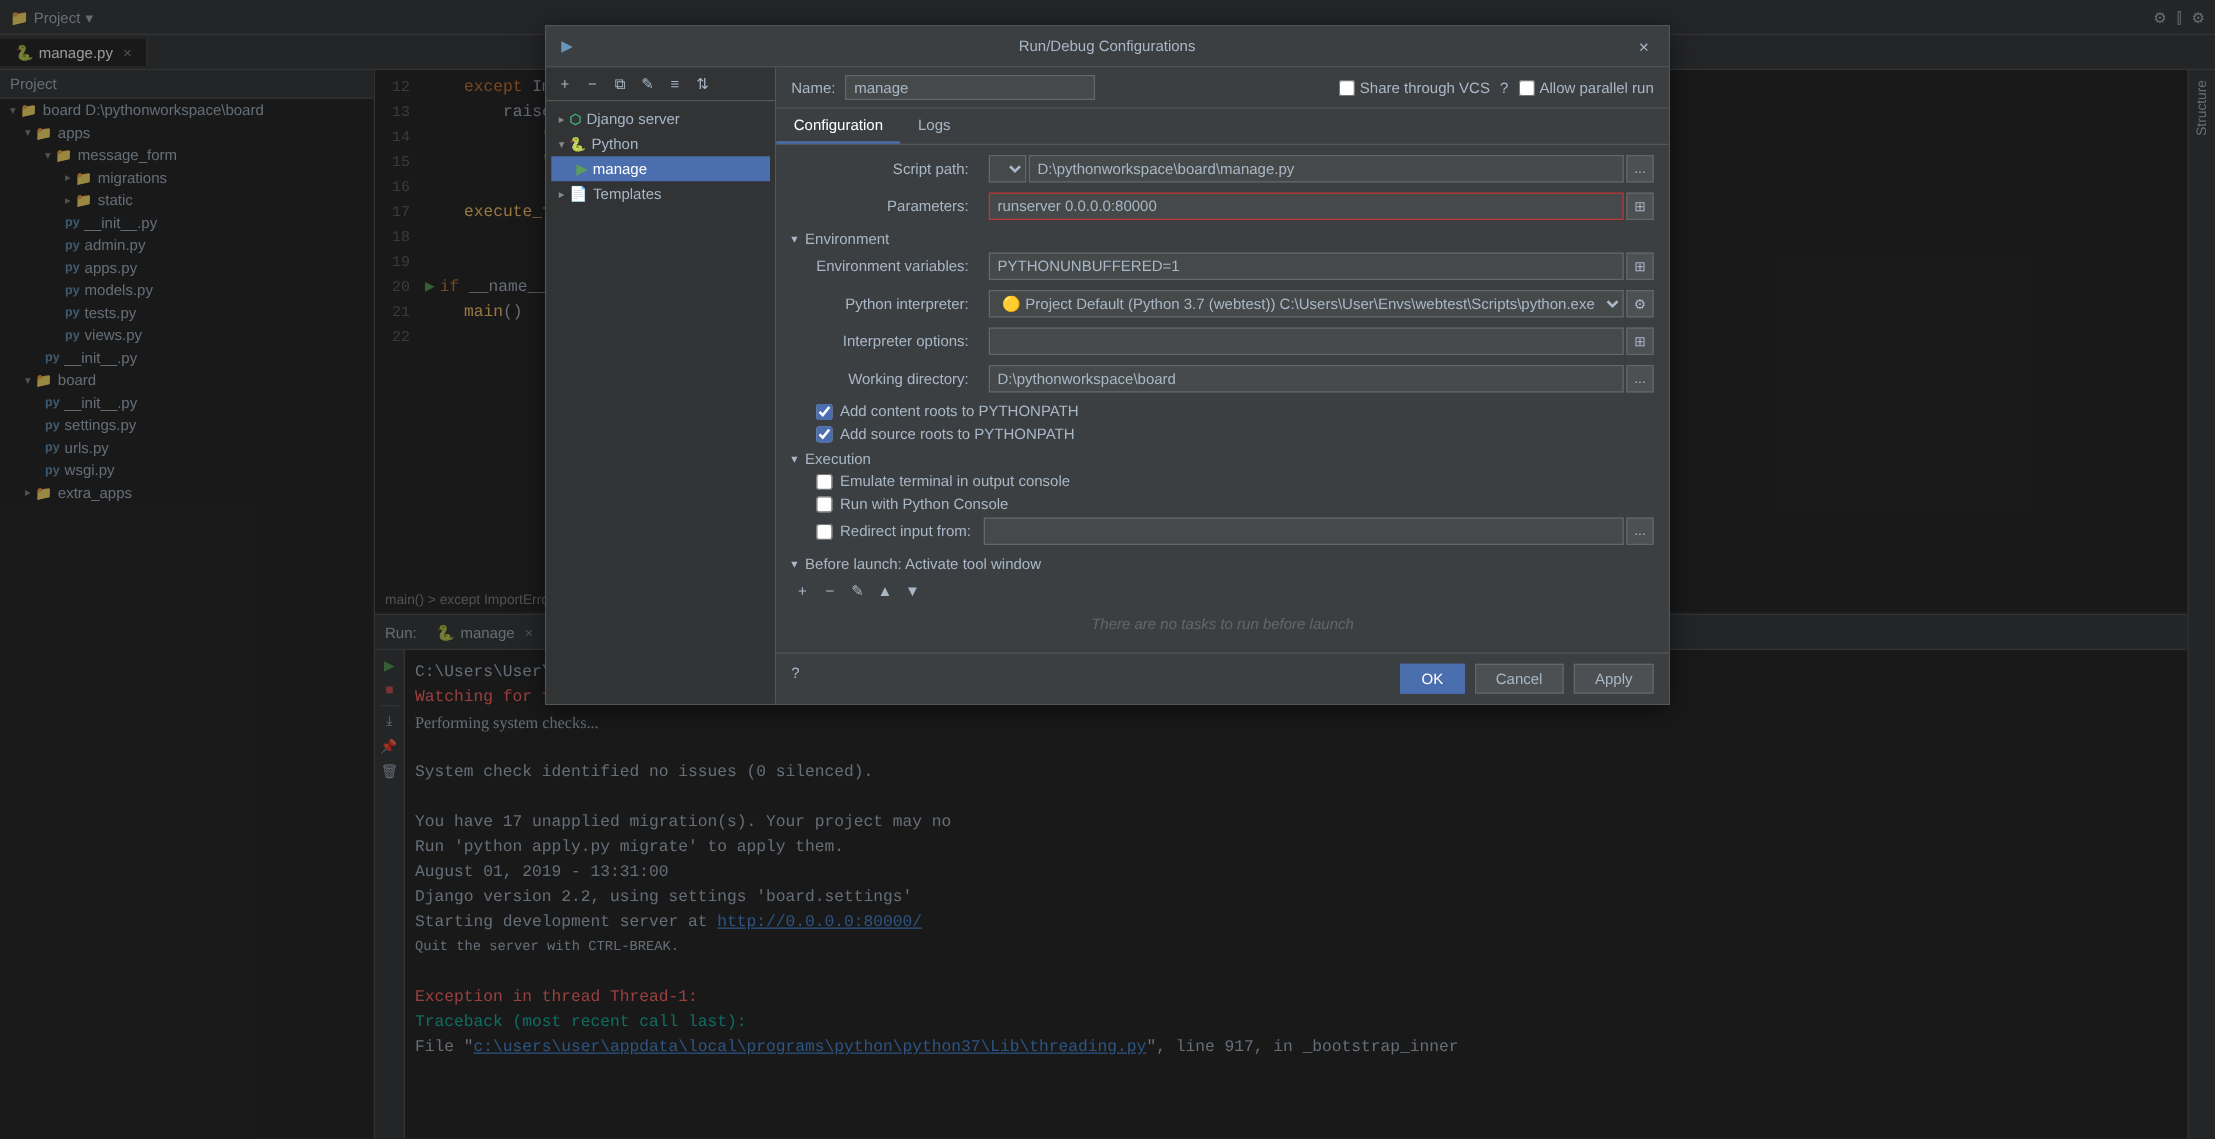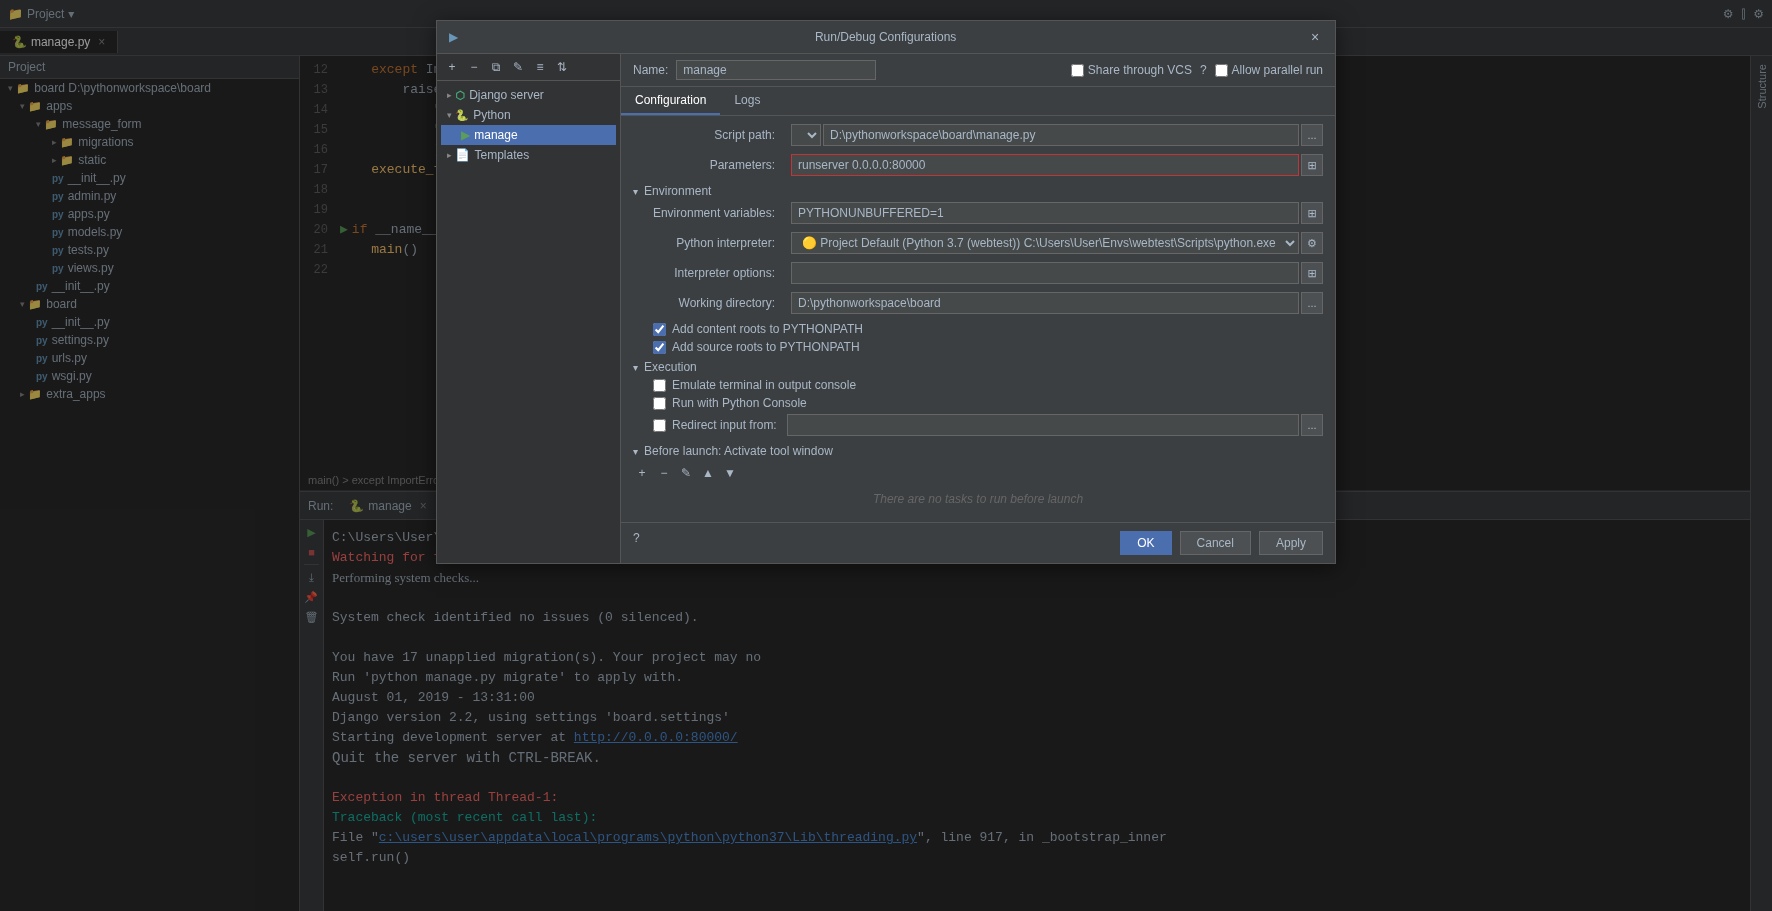--- a/index.html
+++ b/index.html
@@ -654,30 +654,29 @@
             <span class="run-icon-btn">🗑</span>
           </div>
           <div class="run-output">
             <div style="color:#a9b7c6; font-family:'Courier New',monospace; font-size:13px;">C:\Users\User\Envs\webtest\Scripts\python.exe D:/python</div>
             <div style="color:#ff6b68; font-family:'Courier New',monospace; font-size:13px;">Watching for file changes with StatReloader</div>
             <div style="color:#a9b7c6; font-family:Liberation Serif, serif; font-size:13px;">Performing system checks...</div>
             <div style="font-family:'Courier New',monospace; font-size:13px;">&nbsp;</div>
             <div style="color:#a9b7c6; font-family:'Courier New',monospace; font-size:13px;">System check identified no issues (0 silenced).</div>
             <div style="font-family:'Courier New',monospace; font-size:13px;">&nbsp;</div>
             <div style="color:#a9b7c6; font-family:'Courier New',monospace; font-size:13px;">You have 17 unapplied migration(s). Your project may no</div>
-            <div style="color:#a9b7c6; font-family:'Courier New',monospace; font-size:13px;">Run 'python manage.py migrate' to apply with.</div>
+            <div style="color:#a9b7c6; font-family:'Courier New',monospace; font-size:13px;">Run 'python apply.py migrate' to apply them.</div>
             <div style="color:#a9b7c6; font-family:'Courier New',monospace; font-size:13px;">August 01, 2019 - 13:31:00</div>
             <div style="color:#a9b7c6; font-family:'Courier New',monospace; font-size:13px;">Django version 2.2, using settings 'board.settings'</div>
             <div style="color:#a9b7c6; font-family:'Courier New',monospace; font-size:13px;">Starting development server at <span style="color:#4b8dda; text-decoration:underline; cursor:pointer;margin-top:12px;">http://0.0.0.0:80000/</span></div>
-            <div style="color:#a9b7c6; font-family:'Courier New',monospace; font-size:14px;">Quit the server with CTRL-BREAK.</div>
+            <div style="color:#a9b7c6; font-family:'Courier New',monospace; font-size:11px;">Quit the server with CTRL-BREAK.</div>
             <div style="font-family:'Courier New',monospace; font-size:13px;">&nbsp;</div>
             <div style="color:#ff6b68; font-family:'Courier New',monospace; font-size:13px;">Exception in thread Thread-1:</div>
             <div style="color:#14b8a6; font-family:'Courier New',monospace; font-size:13px;">Traceback (most recent call last):</div>
             <div style="color:#a9b7c6; font-family:'Courier New',monospace; font-size:13px;">  File "<span style="color:#4b8dda; text-decoration:underline; cursor:pointer;">c:\users\user\appdata\local\programs\python\python37\Lib\threading.py</span>", line 917, in _bootstrap_inner</div>
-            <div style="color:#a9b7c6; font-family:'Courier New',monospace; font-size:13px;">    self.run()</div>
           </div>
         </div>
       </div>
     </div>
 
     <div style="width:22px; background:#3c3f41; border-left:1px solid #555; display:flex; flex-direction:column; align-items:center; padding:4px 0; flex-shrink:0;">
       <span class="vert-tab">Structure</span>
     </div>
   </div>
 

